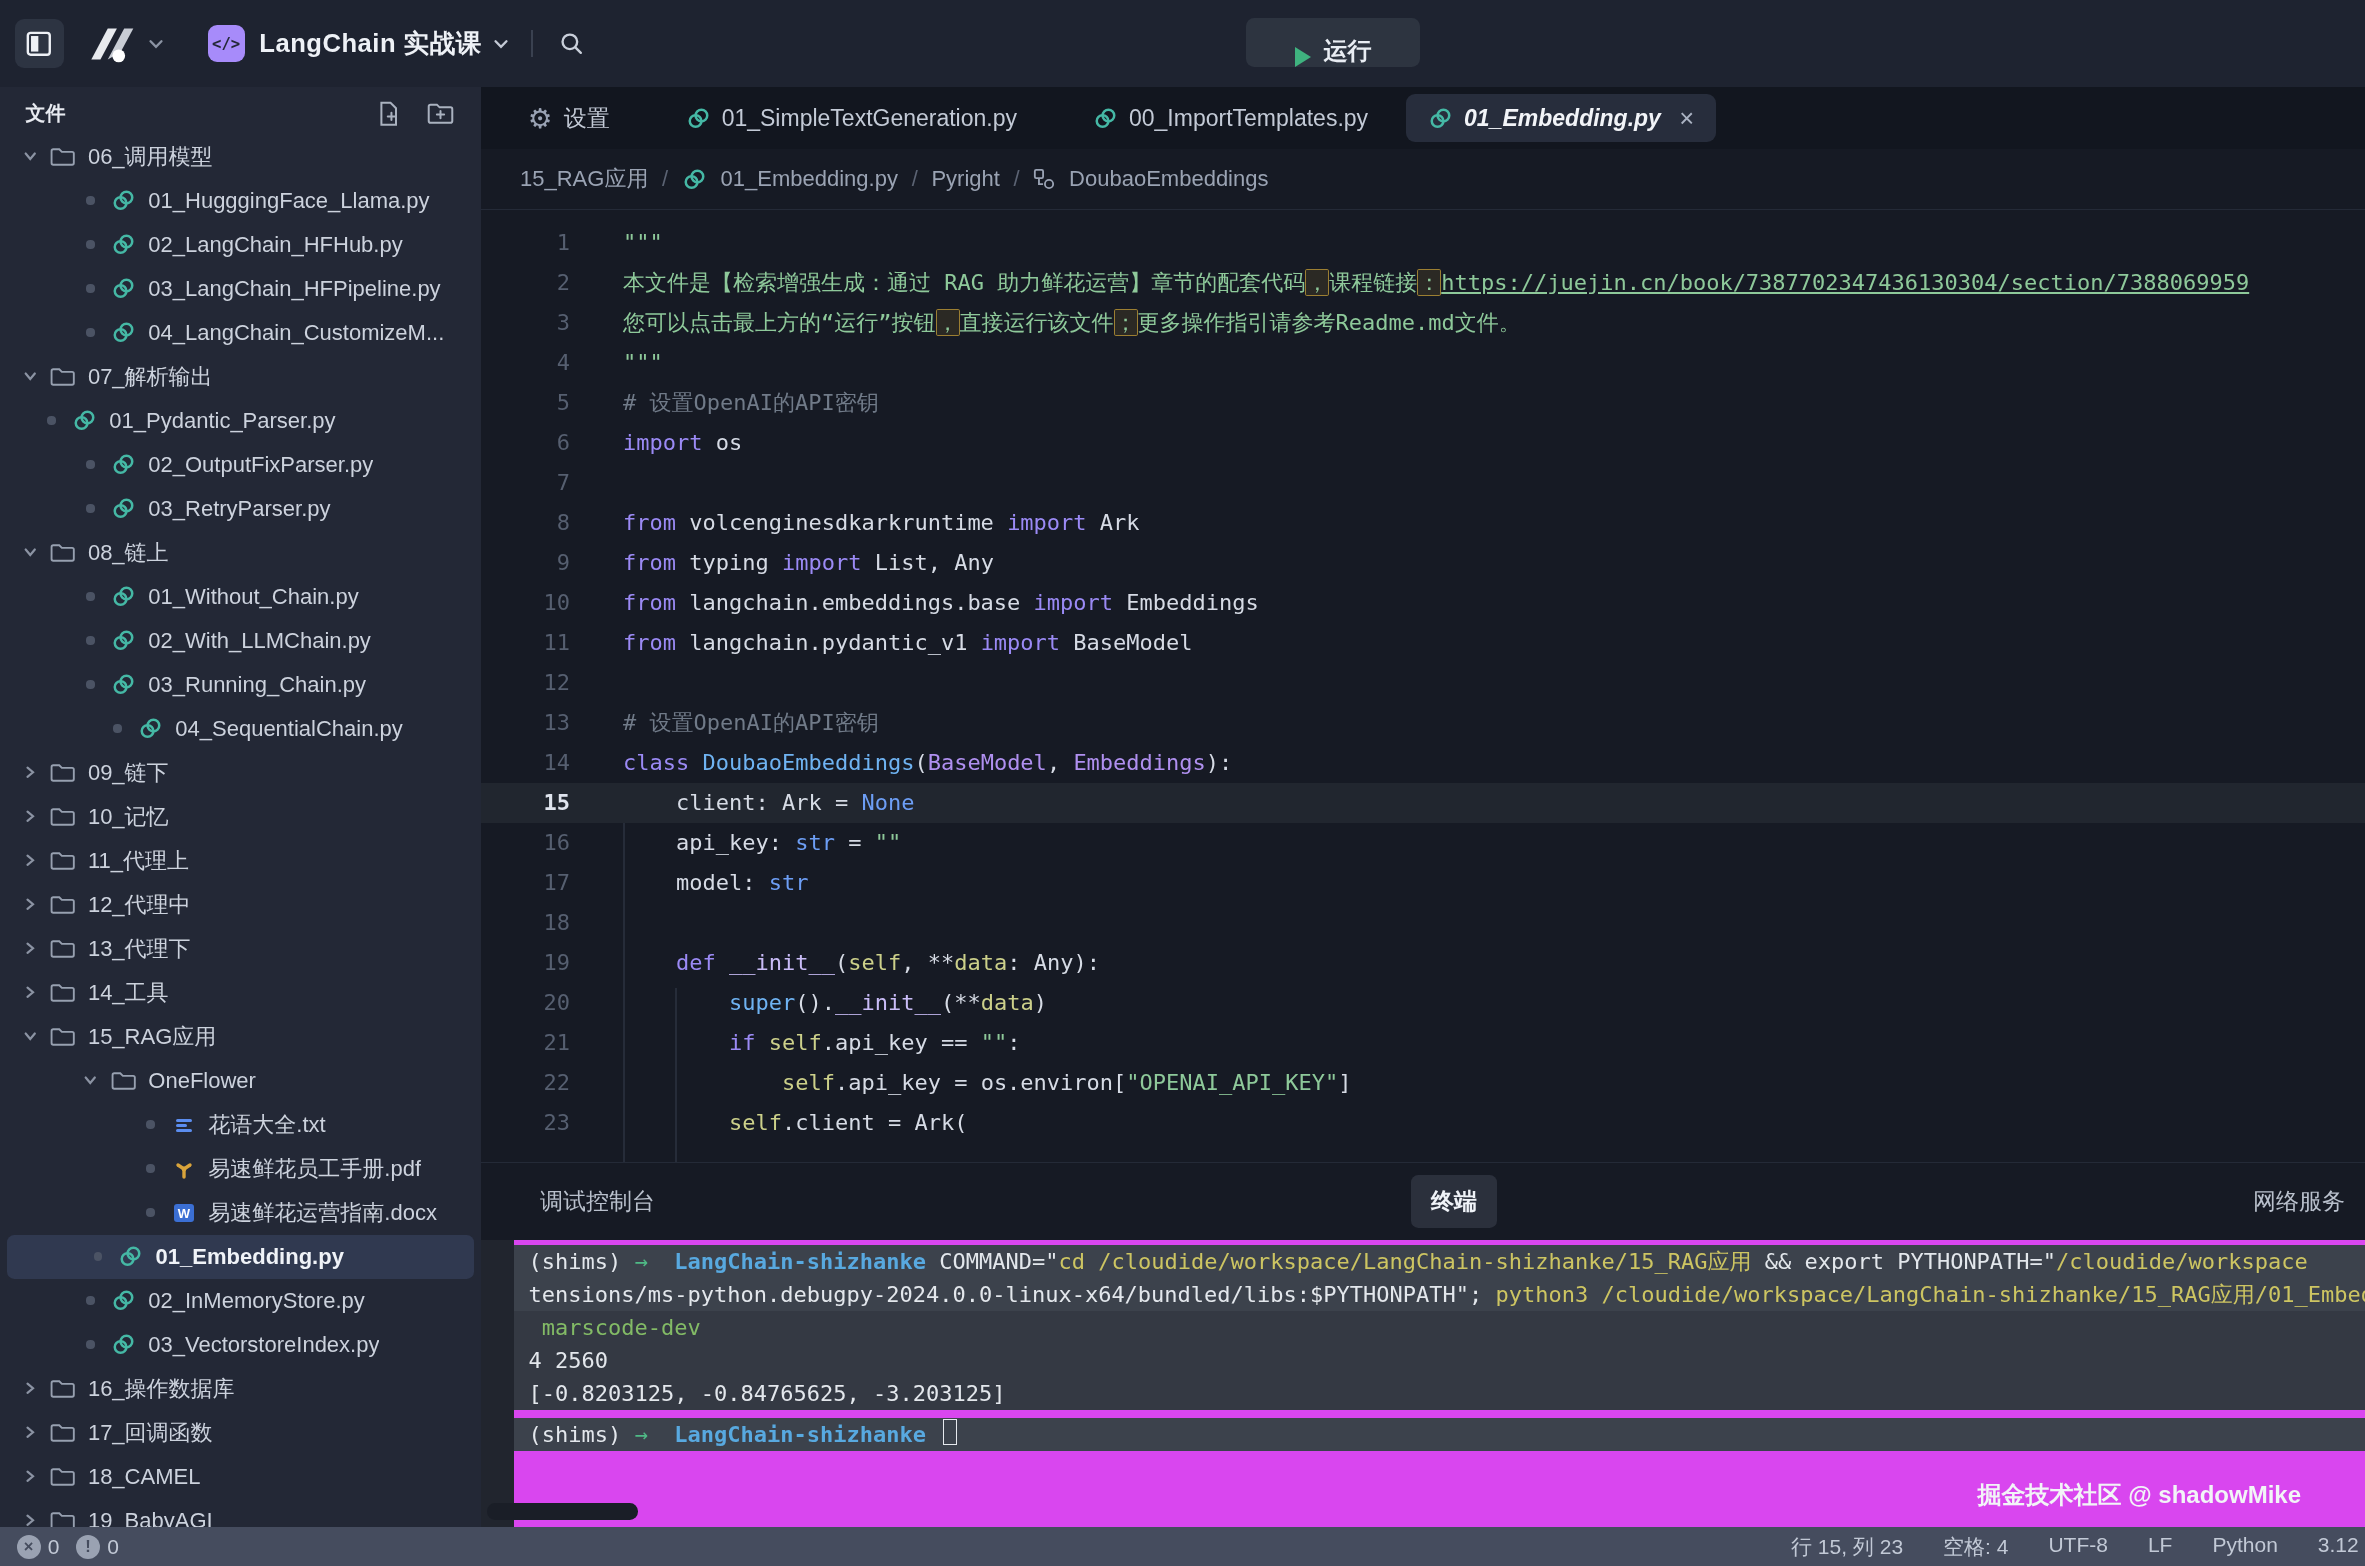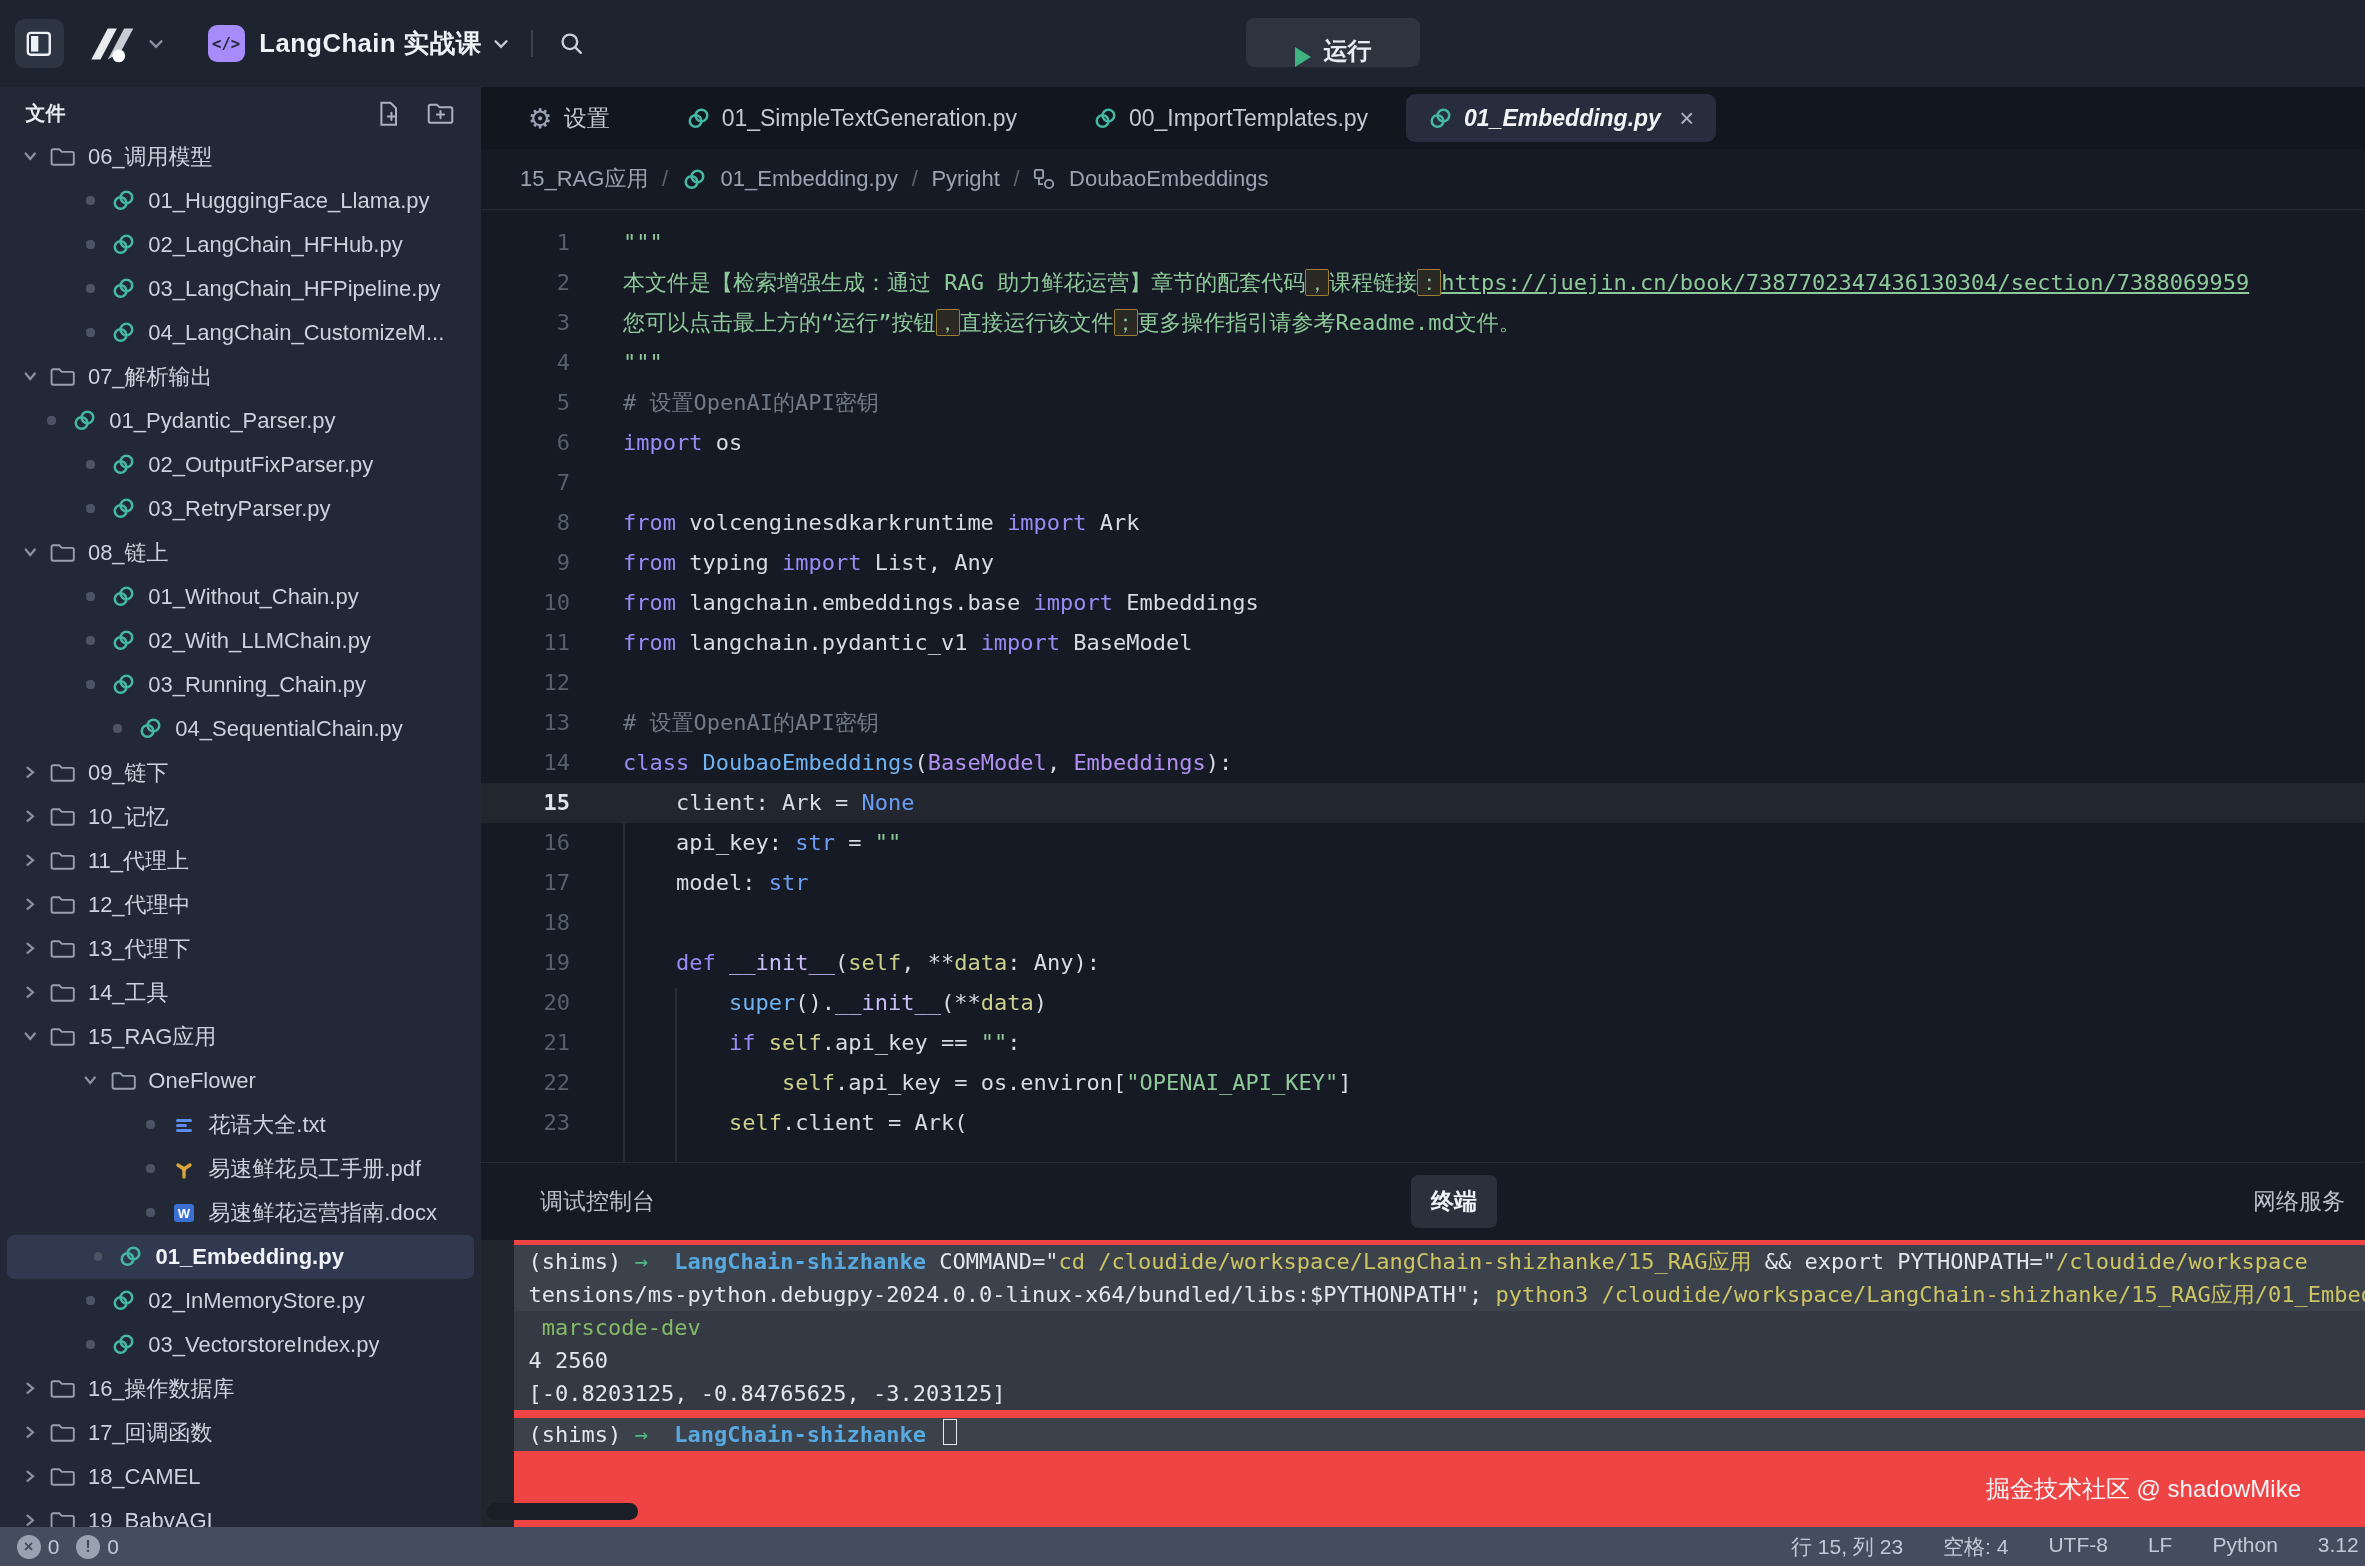--- a/index.html
+++ b/index.html
@@ -64,30 +64,30 @@
   .t{color:#6d9ef5;} .cl{color:#6fb3f2;} .p{color:#b090f0;} .sf{color:#ccd08a;} .m{color:#c9bcf7;}
   .u{text-decoration:underline;}
   .bx{border:1.8px solid #9c7f32;background:rgba(154,124,40,.16);border-radius:1.8px;}
   .iguide{position:absolute;width:1.8px;background:#262c39;}
 
   
   #panel{flex:1;display:flex;flex-direction:column;border-top:1.8px solid #242a37;}
   #paneltabs{height:77px;background:#161a24;display:flex;align-items:center;padding-left:39px;gap:20px;flex:none;justify-content:space-between;}
   .ptab{color:#b9c0cc;font-size:23px;padding:11px 20px;border-radius:7.3px;}
   .ptab.active{background:#2b303c;color:#f0f3f8;font-weight:600;}
-  #terminal{flex:1;background:#ef4444;position:relative;overflow:hidden;}
+  #terminal{flex:1;background:#d946ef;position:relative;overflow:hidden;}
   #tgutter{position:absolute;left:0;top:0;bottom:0;width:33px;background:#21252e;}
   #tlines{margin-left:33px;padding-top:5.5px;}
   .trow-t{min-height:33px;line-height:33px;font-family:"DejaVu Sans Mono",monospace;font-size:22px;
           white-space:pre;overflow:hidden;position:relative;padding-left:14.6px;}
   .bg-cmd{background:#3c424c;} .bg-out{background:#343943;}
   .w{color:#e3e7ec;} .y{color:#cdc562;} .bl{color:#58a9e0;font-weight:bold;} .g{color:#83bb66;} .ar{color:#4fba86;}
   #cursor{display:inline-block;width:12px;height:24px;border:1.8px solid #e6e9ee;vertical-align:-3.7px;margin-left:3.7px;}
   #hthumb{position:absolute;left:5.5px;bottom:7.3px;width:151px;height:16.5px;border-radius:8.2px;background:#1a1e27;}
-  #watermark{position:absolute;right:64px;bottom:22px;color:#f2f4f7;font-size:24px;font-weight:400;}
+  #watermark{position:absolute;right:64px;bottom:16px;color:#f2f4f7;font-size:24px;font-weight:700;}
 
   
   #statusbar{left:0;top:1527px;width:2366px;height:39px;background:#454c5e;display:flex;
              align-items:center;color:#c2c9d6;font-size:21px;}
   .sico{width:24px;height:24px;border-radius:50%;background:#9aa2b2;color:#454c5e;font-size:16.5px;
         font-weight:bold;display:inline-flex;align-items:center;justify-content:center;margin:0 7.3px 0 16.5px;}
   #sb-right{margin-left:auto;display:flex;gap:40px;padding-right:7.3px;white-space:nowrap;}
 </style>
 </head>
 <body>

